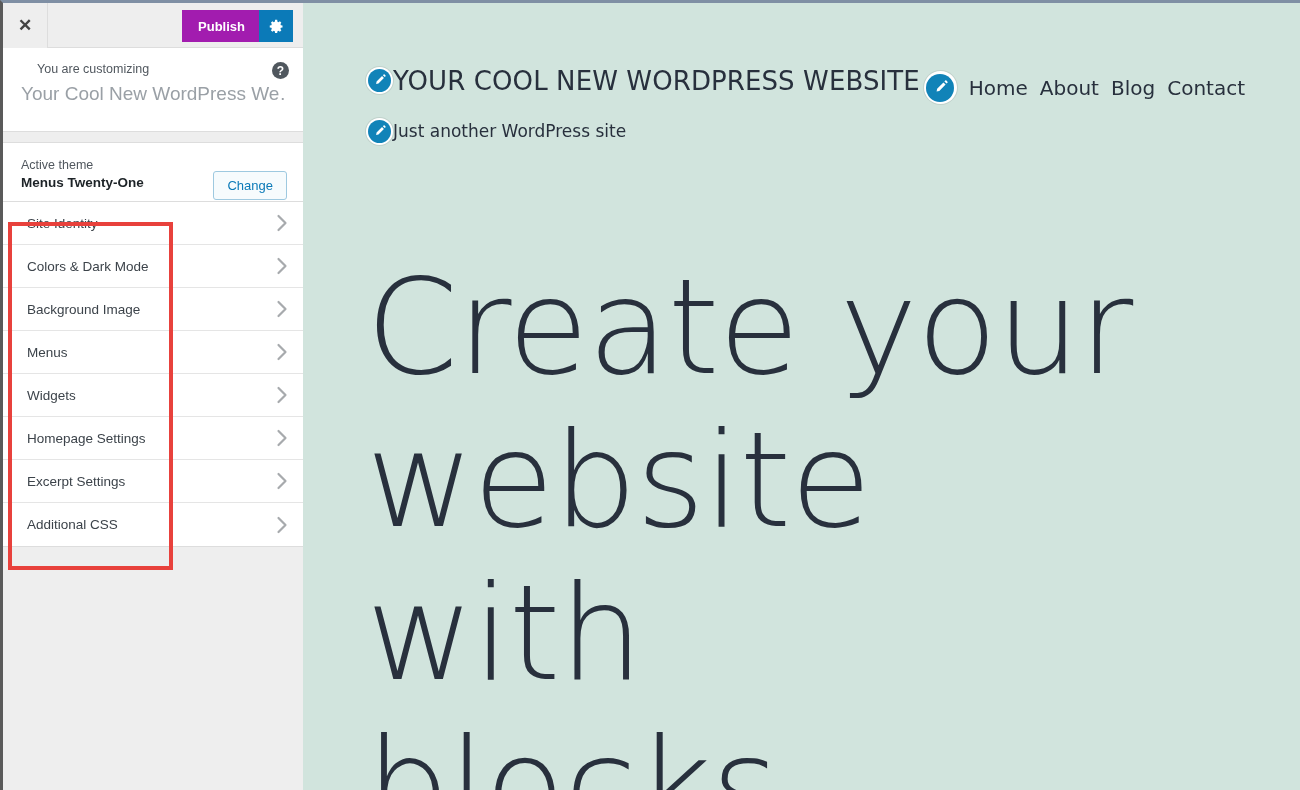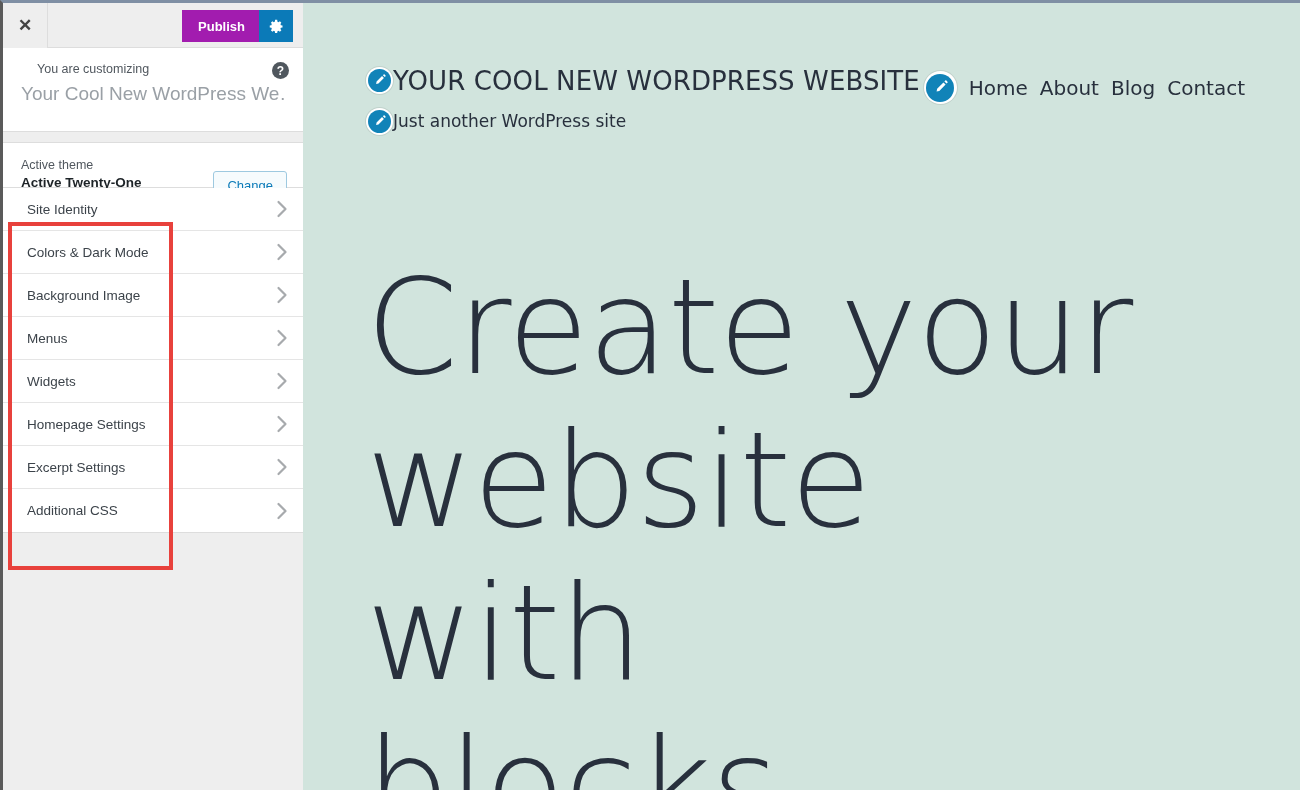--- a/index.html
+++ b/index.html
@@ -132,21 +132,21 @@
     background: #eeeeee;
   }
 
   
   .theme-panel {
     position: relative;
     background: #ffffff;
     padding: 14px 18px 16px 18px;
     border-top: 1px solid #ddd;
     border-bottom: 1px solid #ddd;
-    height: 46px;
+    height: 60px;
   }
   .theme-label {
     font-size: 12.5px;
     color: #50575e;
     line-height: 1.35;
   }
   .theme-name {
     font-size: 13.5px;
     color: #1d2327;
     font-weight: bold;
@@ -241,21 +241,21 @@
     font-family: "DejaVu Sans", sans-serif;
     font-size: 26px;
     font-weight: normal;
     color: #28303d;
     letter-spacing: 0.1px;
     line-height: 1;
   }
   .site-tagline-row {
     display: flex;
     align-items: center;
-    margin-top: 14px;
+    margin-top: 24px;
     white-space: nowrap;
   }
   .site-tagline {
     font-family: "DejaVu Sans", sans-serif;
     font-size: 17px;
     color: #28303d;
     line-height: 1;
   }
 
   .nav-block {
@@ -345,21 +345,21 @@
     <div class="cust-info">
       <div class="cust-info-label">You are customizing</div>
       <div class="cust-info-title">Your Cool New WordPress We…</div>
       <div class="help-icon">?</div>
     </div>
 
     <div class="section-gap"></div>
 
     <div class="theme-panel">
       <div class="theme-label">Active theme</div>
-      <div class="theme-name">Active Twenty-One</div>
+      <div class="theme-name">Menus Twenty-One</div>
       <button class="change-btn">Change</button>
     </div>
 
     <div class="accordion" id="accordion">
 
     <div class="accordion-item">
           <span class="accordion-label">Site Identity</span>
           <span class="accordion-arrow">
             <svg width="13" height="18" viewBox="0 0 13 18">
               <path d="M2.5 2 L9.5 9 L2.5 16" fill="none" stroke="#a7aaad" stroke-width="2.2" stroke-linecap="round" stroke-linejoin="round"></path>

